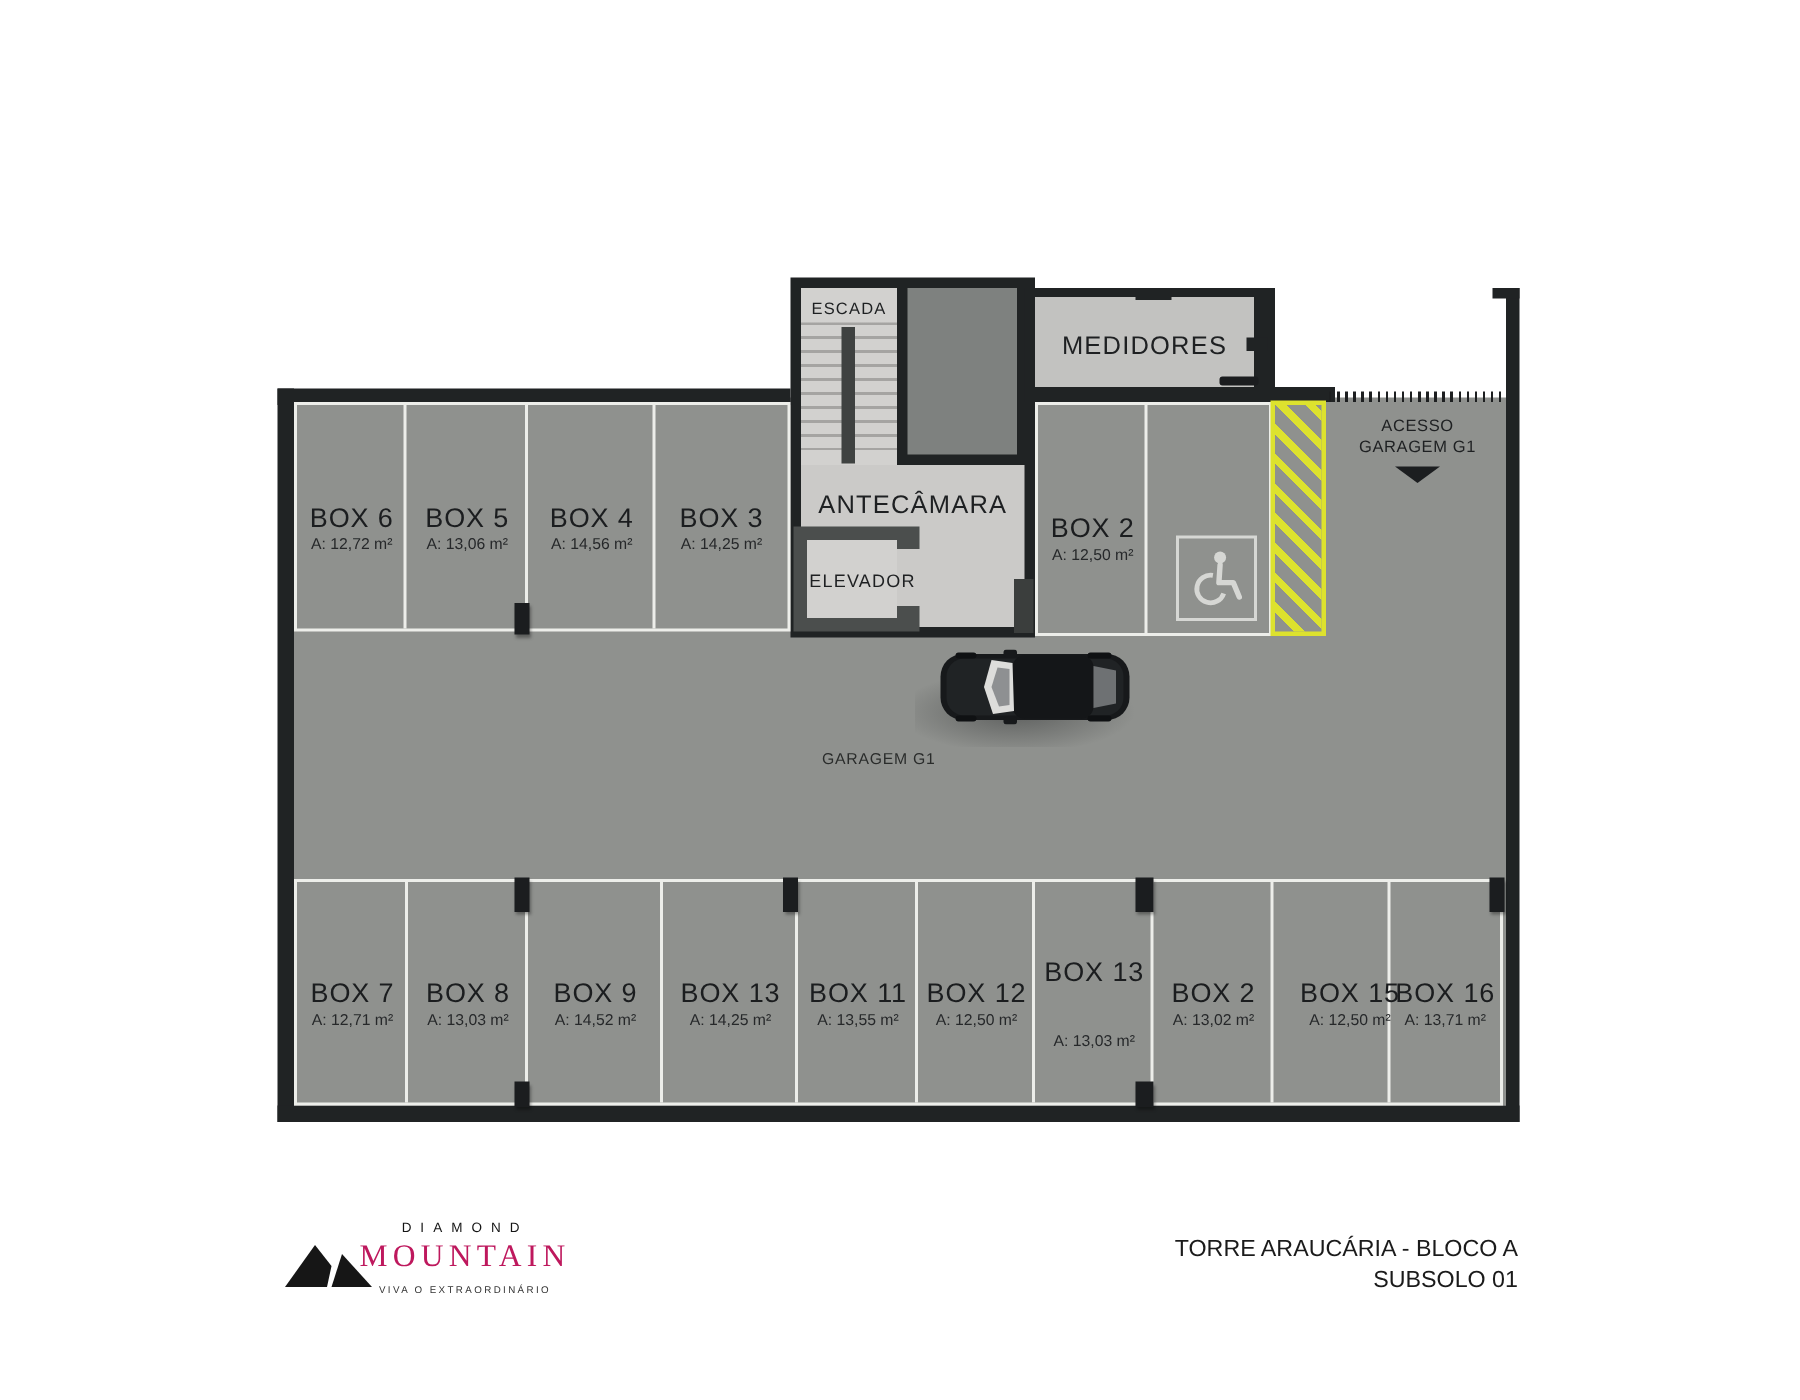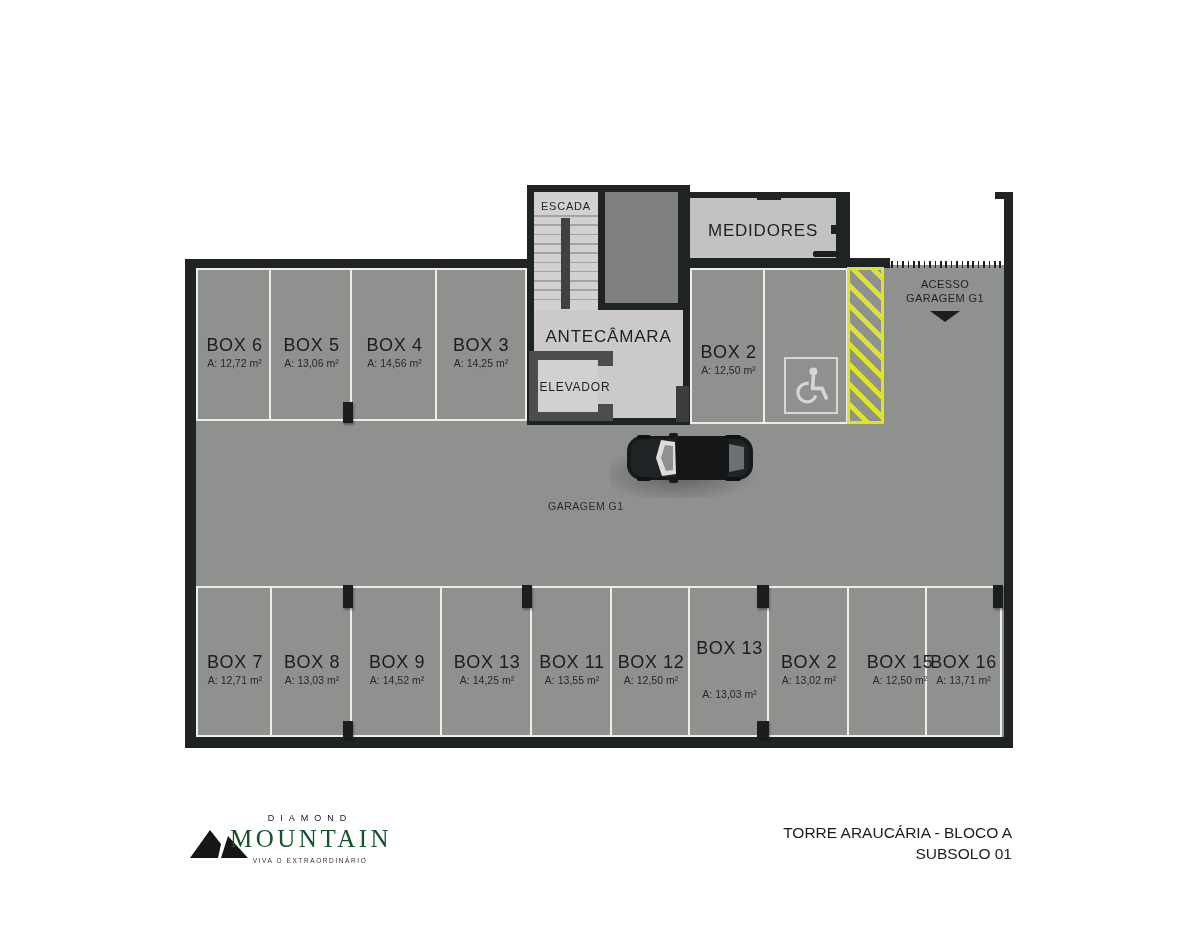--- a/index.html
+++ b/index.html
@@ -21,21 +21,21 @@
       background:repeating-linear-gradient(45deg,transparent 0 9px,#dde22e 9px 14px);}
   .serration{position:absolute;background:repeating-linear-gradient(90deg,#1d1f20 0 1.6px,transparent 1.6px 5.4px);}
   .stairs{position:absolute;background:repeating-linear-gradient(#a5a4a2 0 1.6px,transparent 1.6px 9.3px);}
   .tri-down{position:absolute;width:0;height:0;border-left:15px solid transparent;
       border-right:15px solid transparent;border-top:11px solid #1c1e20;}
   .hc-square{position:absolute;border:2px solid #d6d7d4;box-sizing:border-box;
       display:flex;align-items:center;justify-content:center;}
   .footer-title{position:absolute;text-align:right;font-size:15.5px;color:#1b1b1b;line-height:21px;}
   .brand-top{position:absolute;text-align:center;font-size:9px;letter-spacing:6px;color:#141414;}
   .brand-name{position:absolute;text-align:center;font-family:"Liberation Serif",serif;
-      font-size:25px;letter-spacing:3.5px;color:#14532d;}
+      font-size:21px;letter-spacing:3.5px;color:#be185d;}
   .brand-tag{position:absolute;text-align:center;font-size:6.5px;letter-spacing:1.6px;color:#333;}
 </style>
 </head>
 <body>
 
 <div class="canvas">
 
   <div class="floor" style="left:196px;top:265px;width:808px;height:472px;"></div>
 
   <div class="wall" style="left:185px;top:259px;width:342px;height:11px;"></div>

